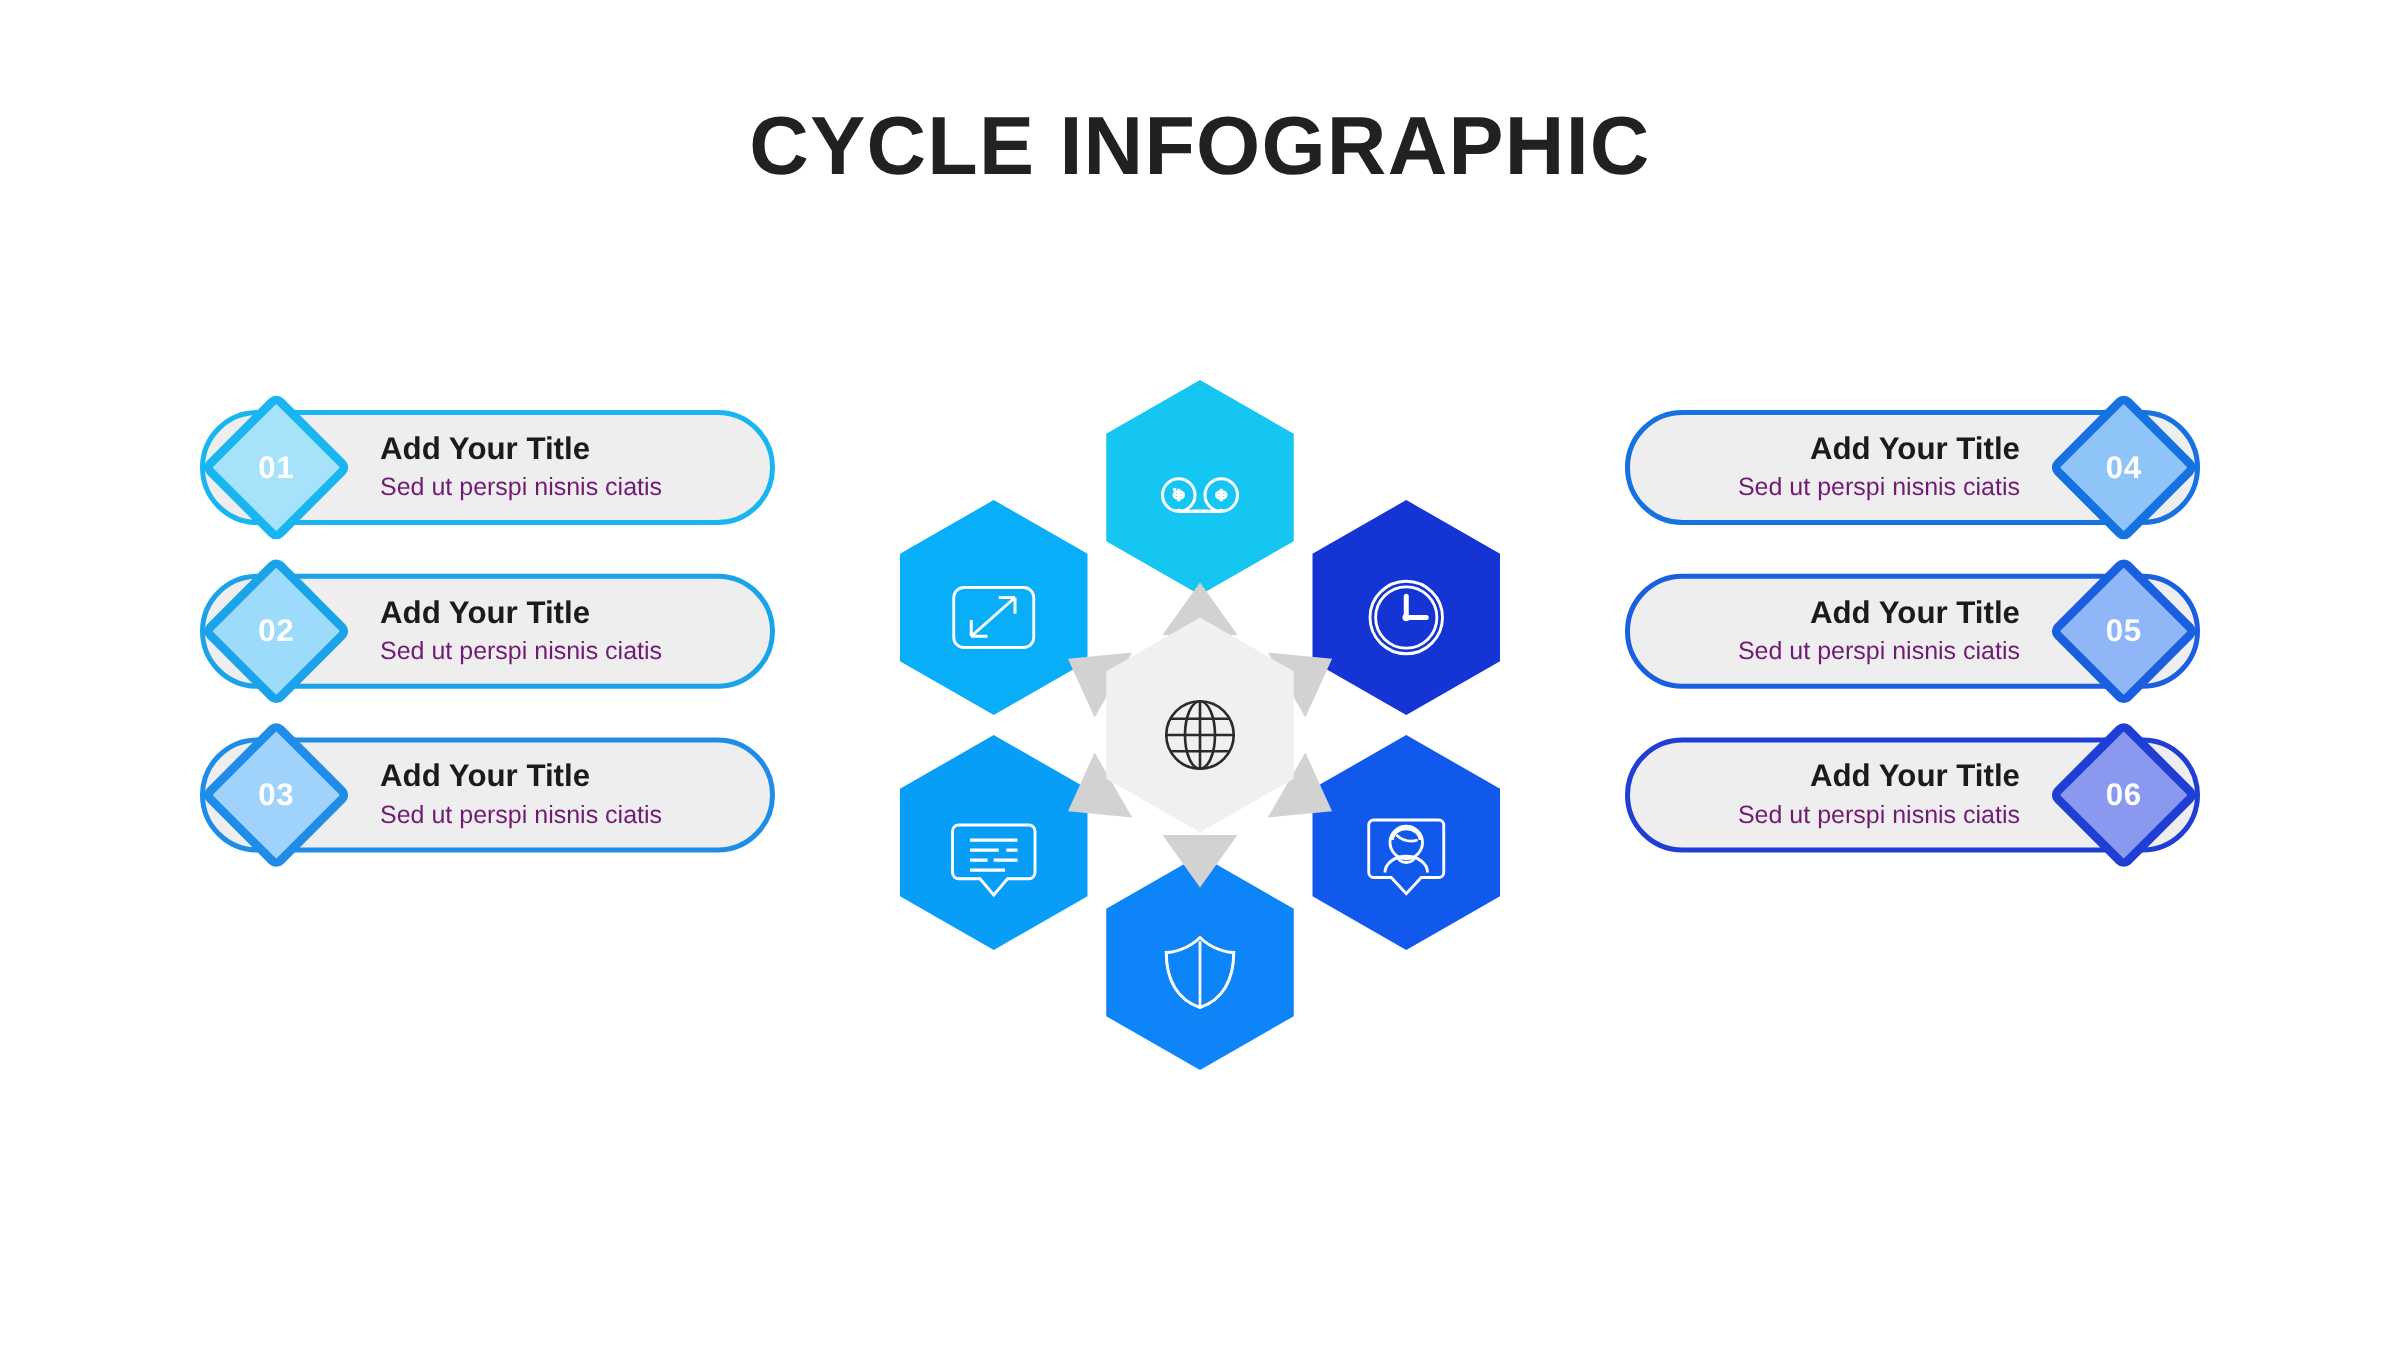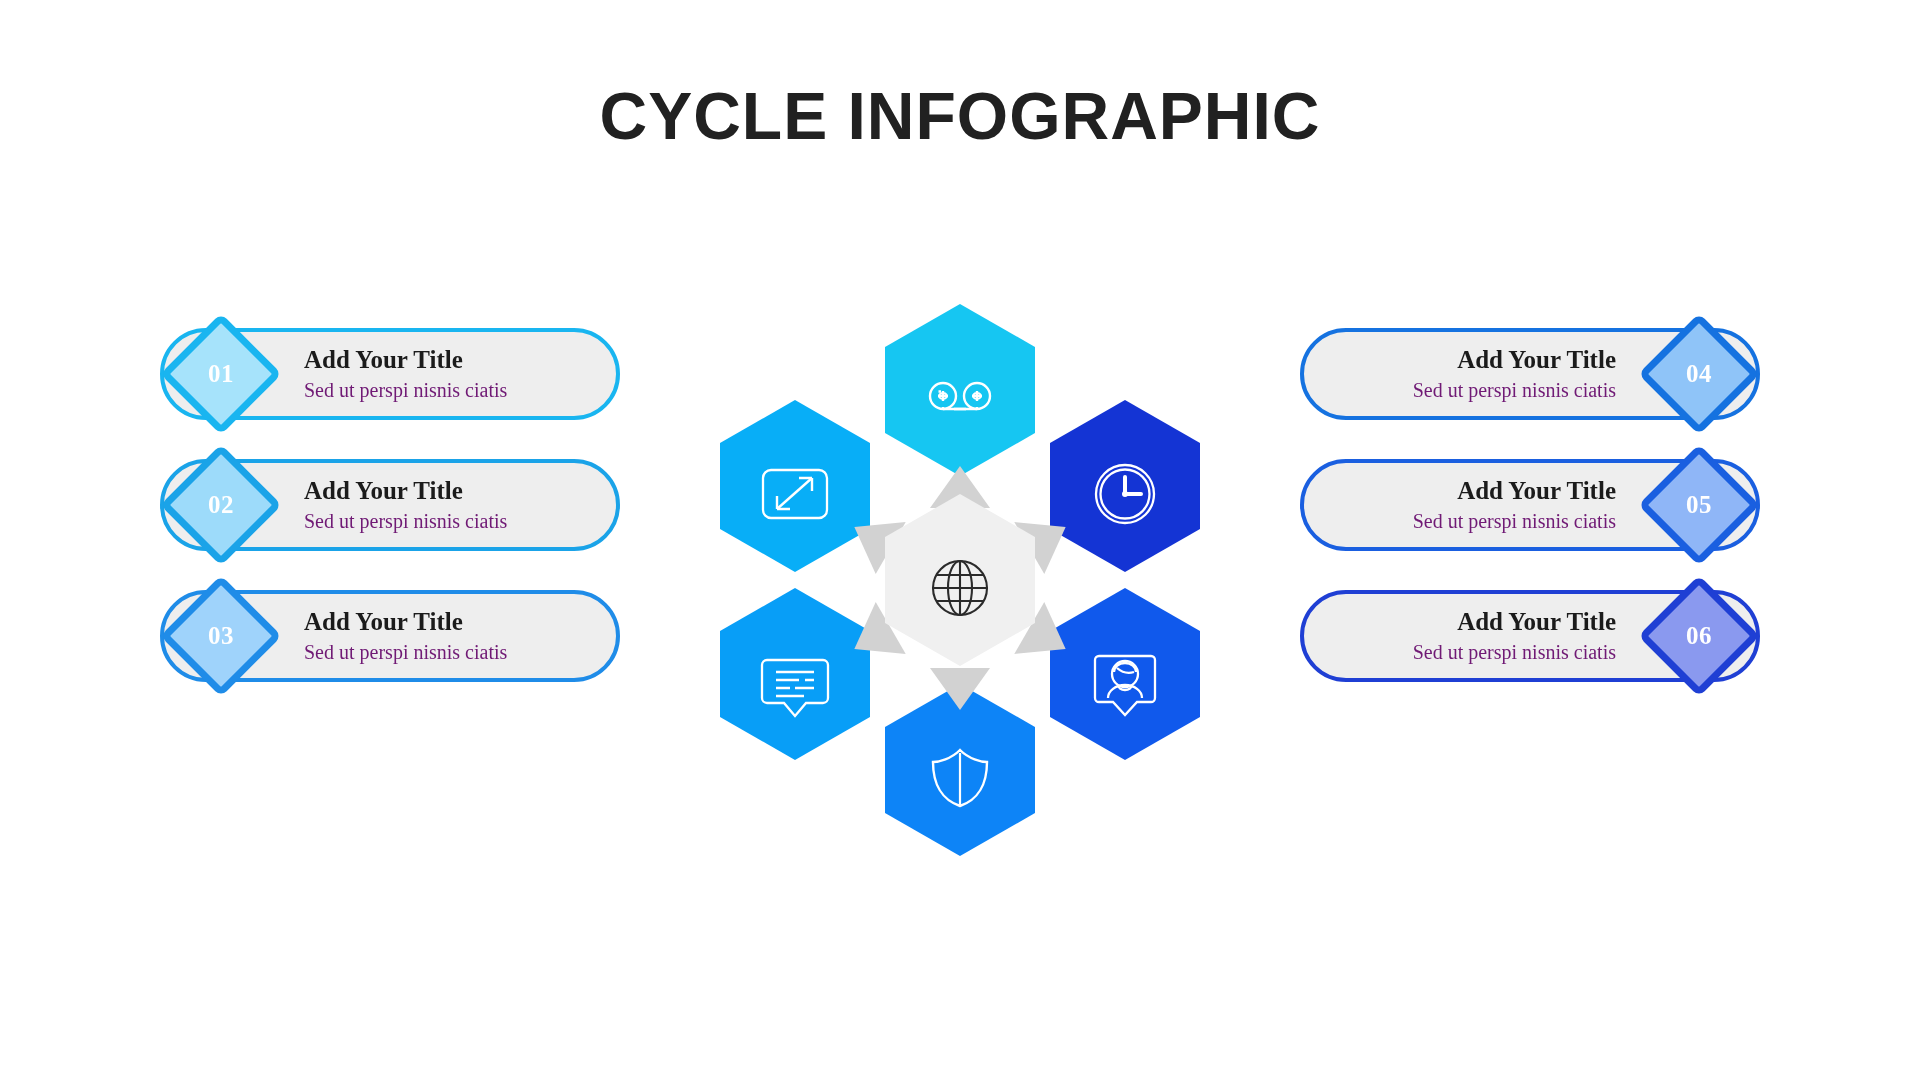--- a/index.html
+++ b/index.html
@@ -21,21 +21,20 @@
     letter-spacing:1px;
     color:#212121;
     font-family:"Liberation Sans", sans-serif;
   }
 
   
   .card {
     position:absolute;
     width:460px;
     height:92px;
-    font-family:Liberation Serif, serif;
   }
   .card-pill {
     position:absolute;
     top:0; left:0;
     width:460px; height:92px;
     background:#eeeeee;
     border-radius:46px;
     border:4px solid #19b5f0;
     display:flex;
     flex-direction:column;

